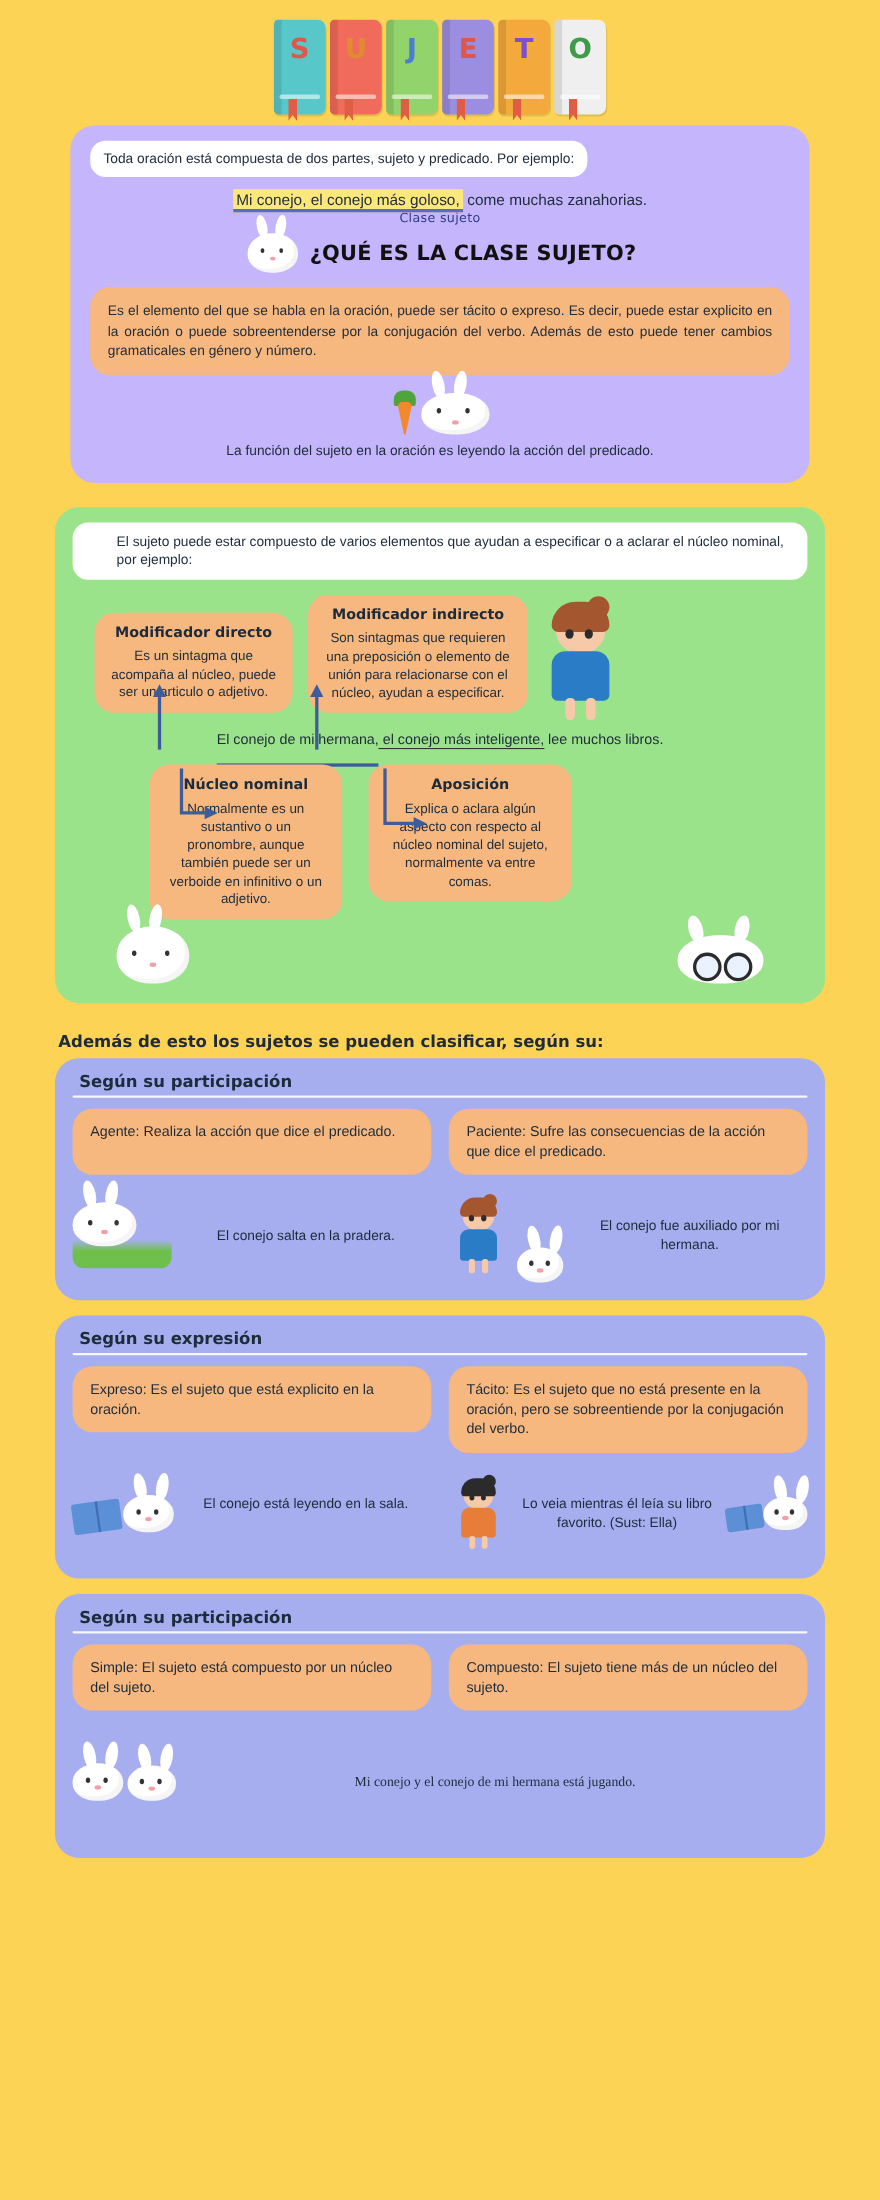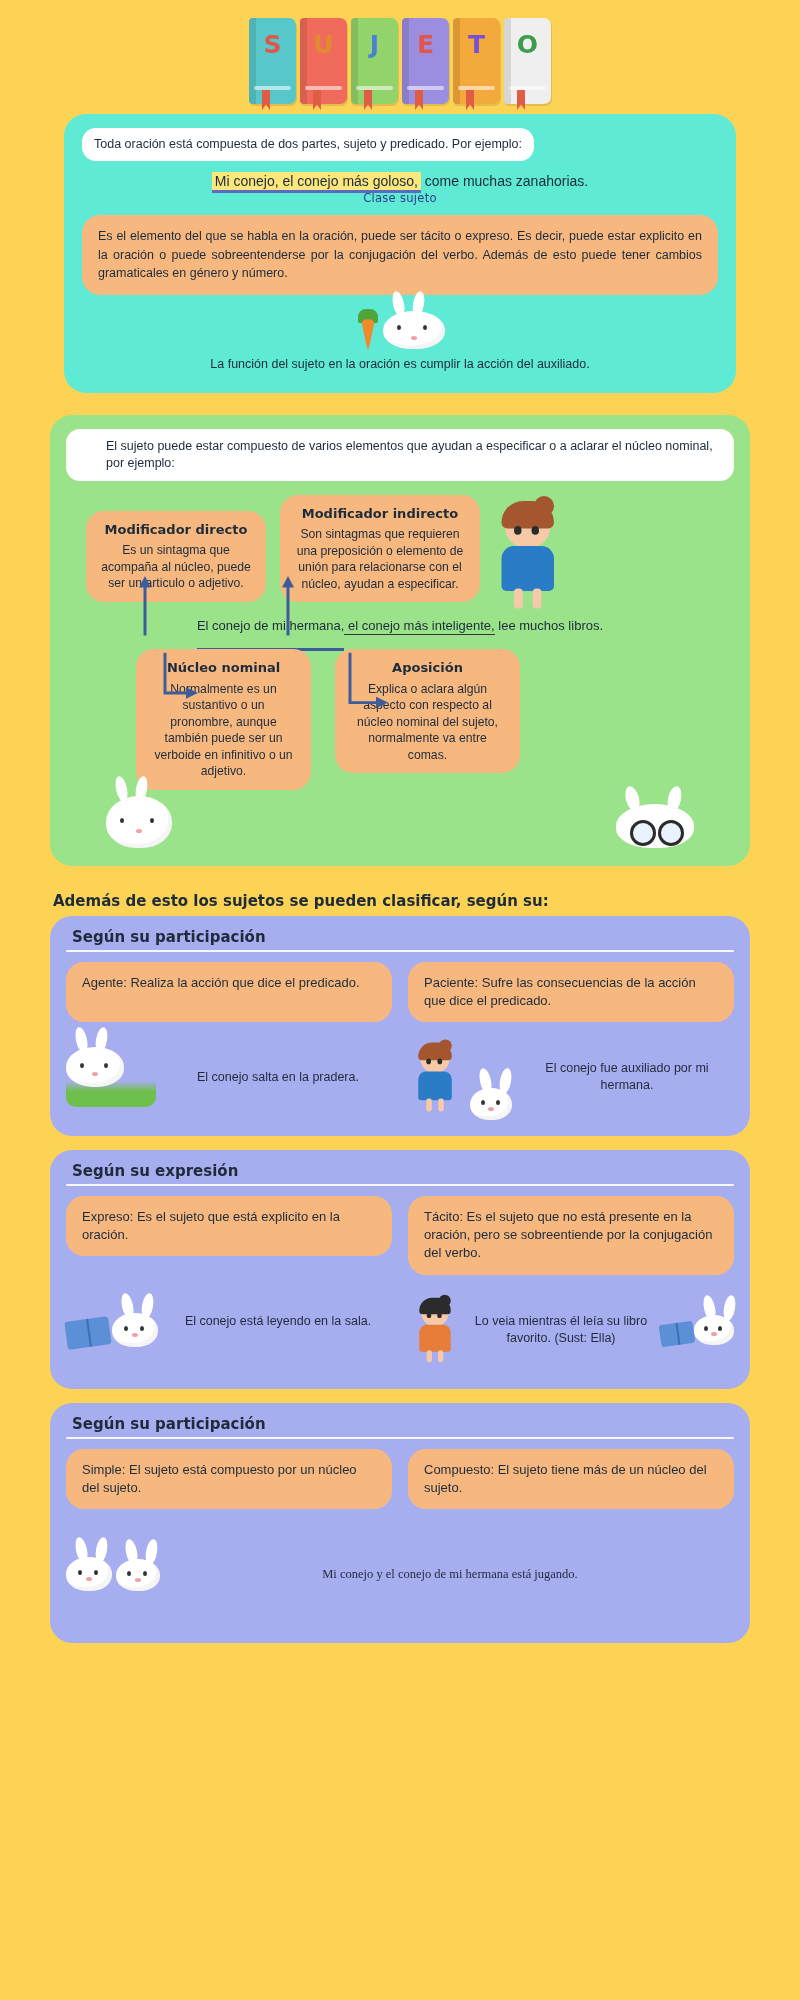--- a/index.html
+++ b/index.html
@@ -77,21 +77,21 @@
   .b4{background:#9B8DE0;margin-top:2px;}
   .b5{background:#F4A93C;margin-top:10px;}
   .b6{background:#EFEFEF;margin-top:4px;}
 
   
   .panel{
     margin:0 auto;
     border-radius:22px;
     box-sizing:border-box;
   }
-  .panel-blue{background:#5eead4;}
+  .panel-blue{background:#c4b5fd;}
   .panel-green{background:#9BE38B;}
   .panel-lblue{background:#A7AEF0;}
 
   .white-pill{
     background:#ffffff;
     border-radius:14px;
     padding:9px 14px;
     font-size:12.5px;
     line-height:1.35;
   }
@@ -339,36 +339,46 @@
   </div>
 
   <div class="panel panel-blue sec1">
     <div class="white-pill intro">Toda oración está compuesta de dos partes, sujeto y predicado. Por ejemplo:</div>
 
     <div class="example-line">
       <span class="hl">Mi conejo, el conejo más goloso,</span><span> come muchas zanahorias.</span>
     </div>
     <div class="clase-sujeto">Clase sujeto</div>
 
+    <div class="q-row">
+      <div class="fig">
+        <div class="bunny" style="transform:scale(.85)">
+          <span class="eye l"></span>
+            <span class="eye r"></span>
+            <span class="nose"></span>
+        </div>
+      </div>
+      <div class="q-title">¿QUÉ ES LA CLASE SUJETO?</div>
+    </div>
 
     <div class="orange def-box">Es el elemento del que se habla en la oración, puede  ser tácito o expreso. Es decir, puede estar explicito en la oración o puede sobreentenderse por la conjugación del verbo. Además de esto puede tener cambios gramaticales en género y  número.</div>
 
     <div style="display:flex;justify-content:center;align-items:flex-end;gap:2px;margin-top:14px;">
       <div class="carrot">
         <span class="leaf"></span>
           <span class="body"></span>
       </div>
       <div class="bunny" style="width:62px;height:38px;">
         <span class="eye l" style="top:14px;"></span>
           <span class="eye r" style="top:14px;left:40px;"></span>
         <span class="nose" style="left:28px;"></span>
       </div>
     </div>
 
-    <div class="fn-line">La función del sujeto en la oración es cumplir la acción del auxiliado.</div>
+    <div class="fn-line">La función del sujeto en la oración es leyendo la acción del predicado.</div>
   </div>
 
   <div class="panel panel-green sec2">
 
     <svg class="arrows" viewBox="0 0 700 470" preserveAspectRatio="none">
       <path d="M95,230 L95,175" stroke="#3E5C9A" stroke-width="3" fill="none"></path>
       <path d="M95,168 l-6,12 l12,0 z" fill="#3E5C9A"></path>
       <path d="M238,230 L238,195 L238,175" stroke="#3E5C9A" stroke-width="3" fill="none"></path>
       <path d="M238,168 l-6,12 l12,0 z" fill="#3E5C9A"></path>
       <path d="M115,248 L115,290 L140,290" stroke="#3E5C9A" stroke-width="3" fill="none"></path>

